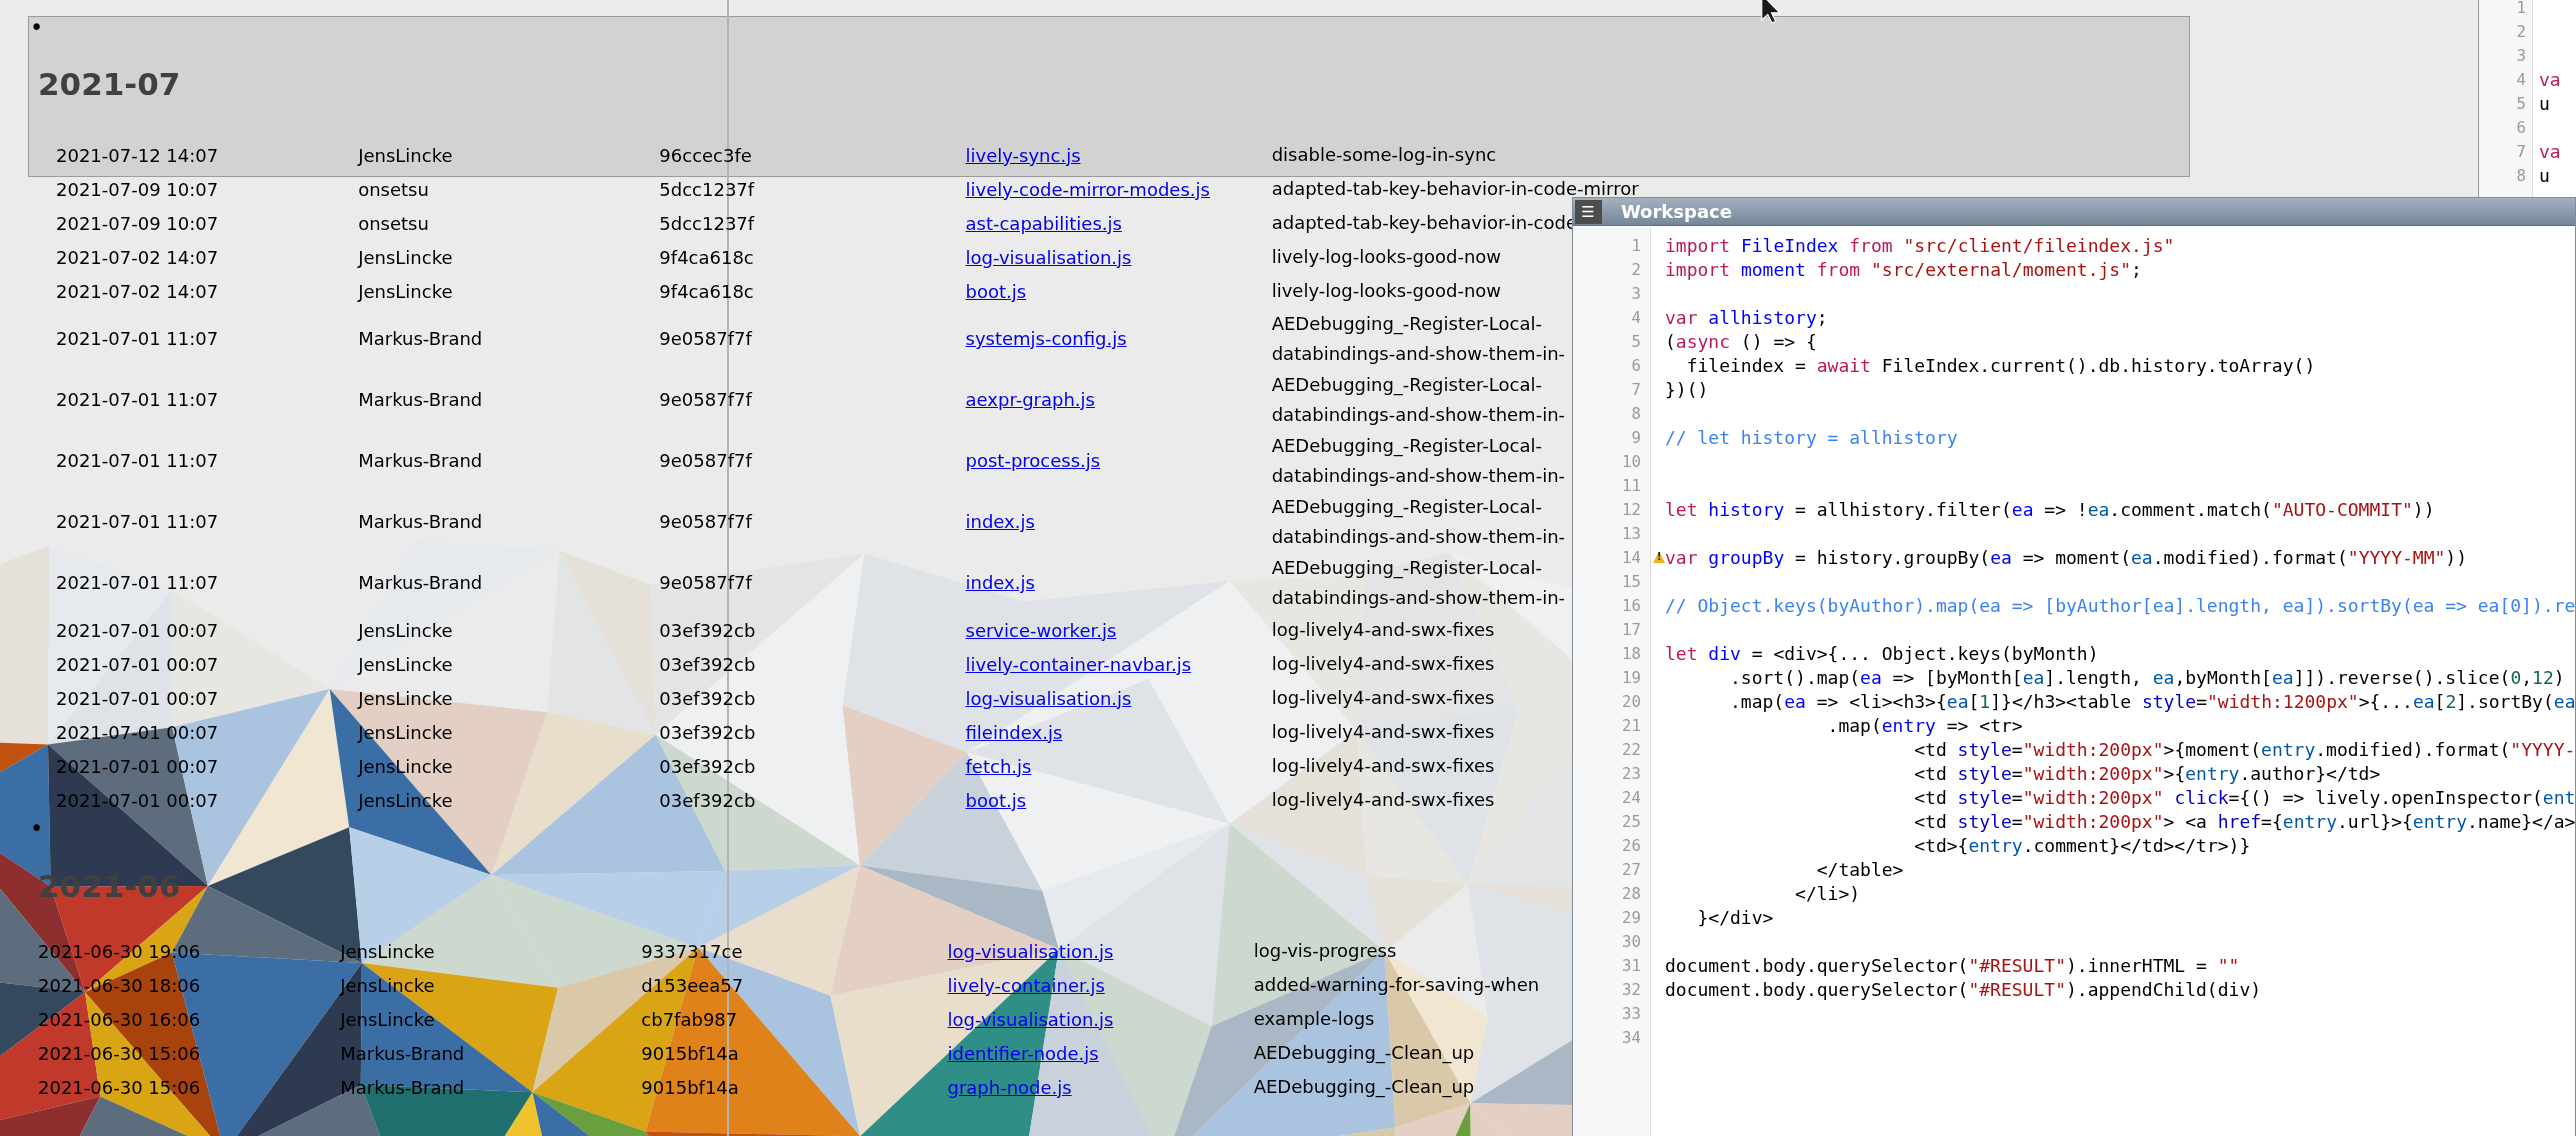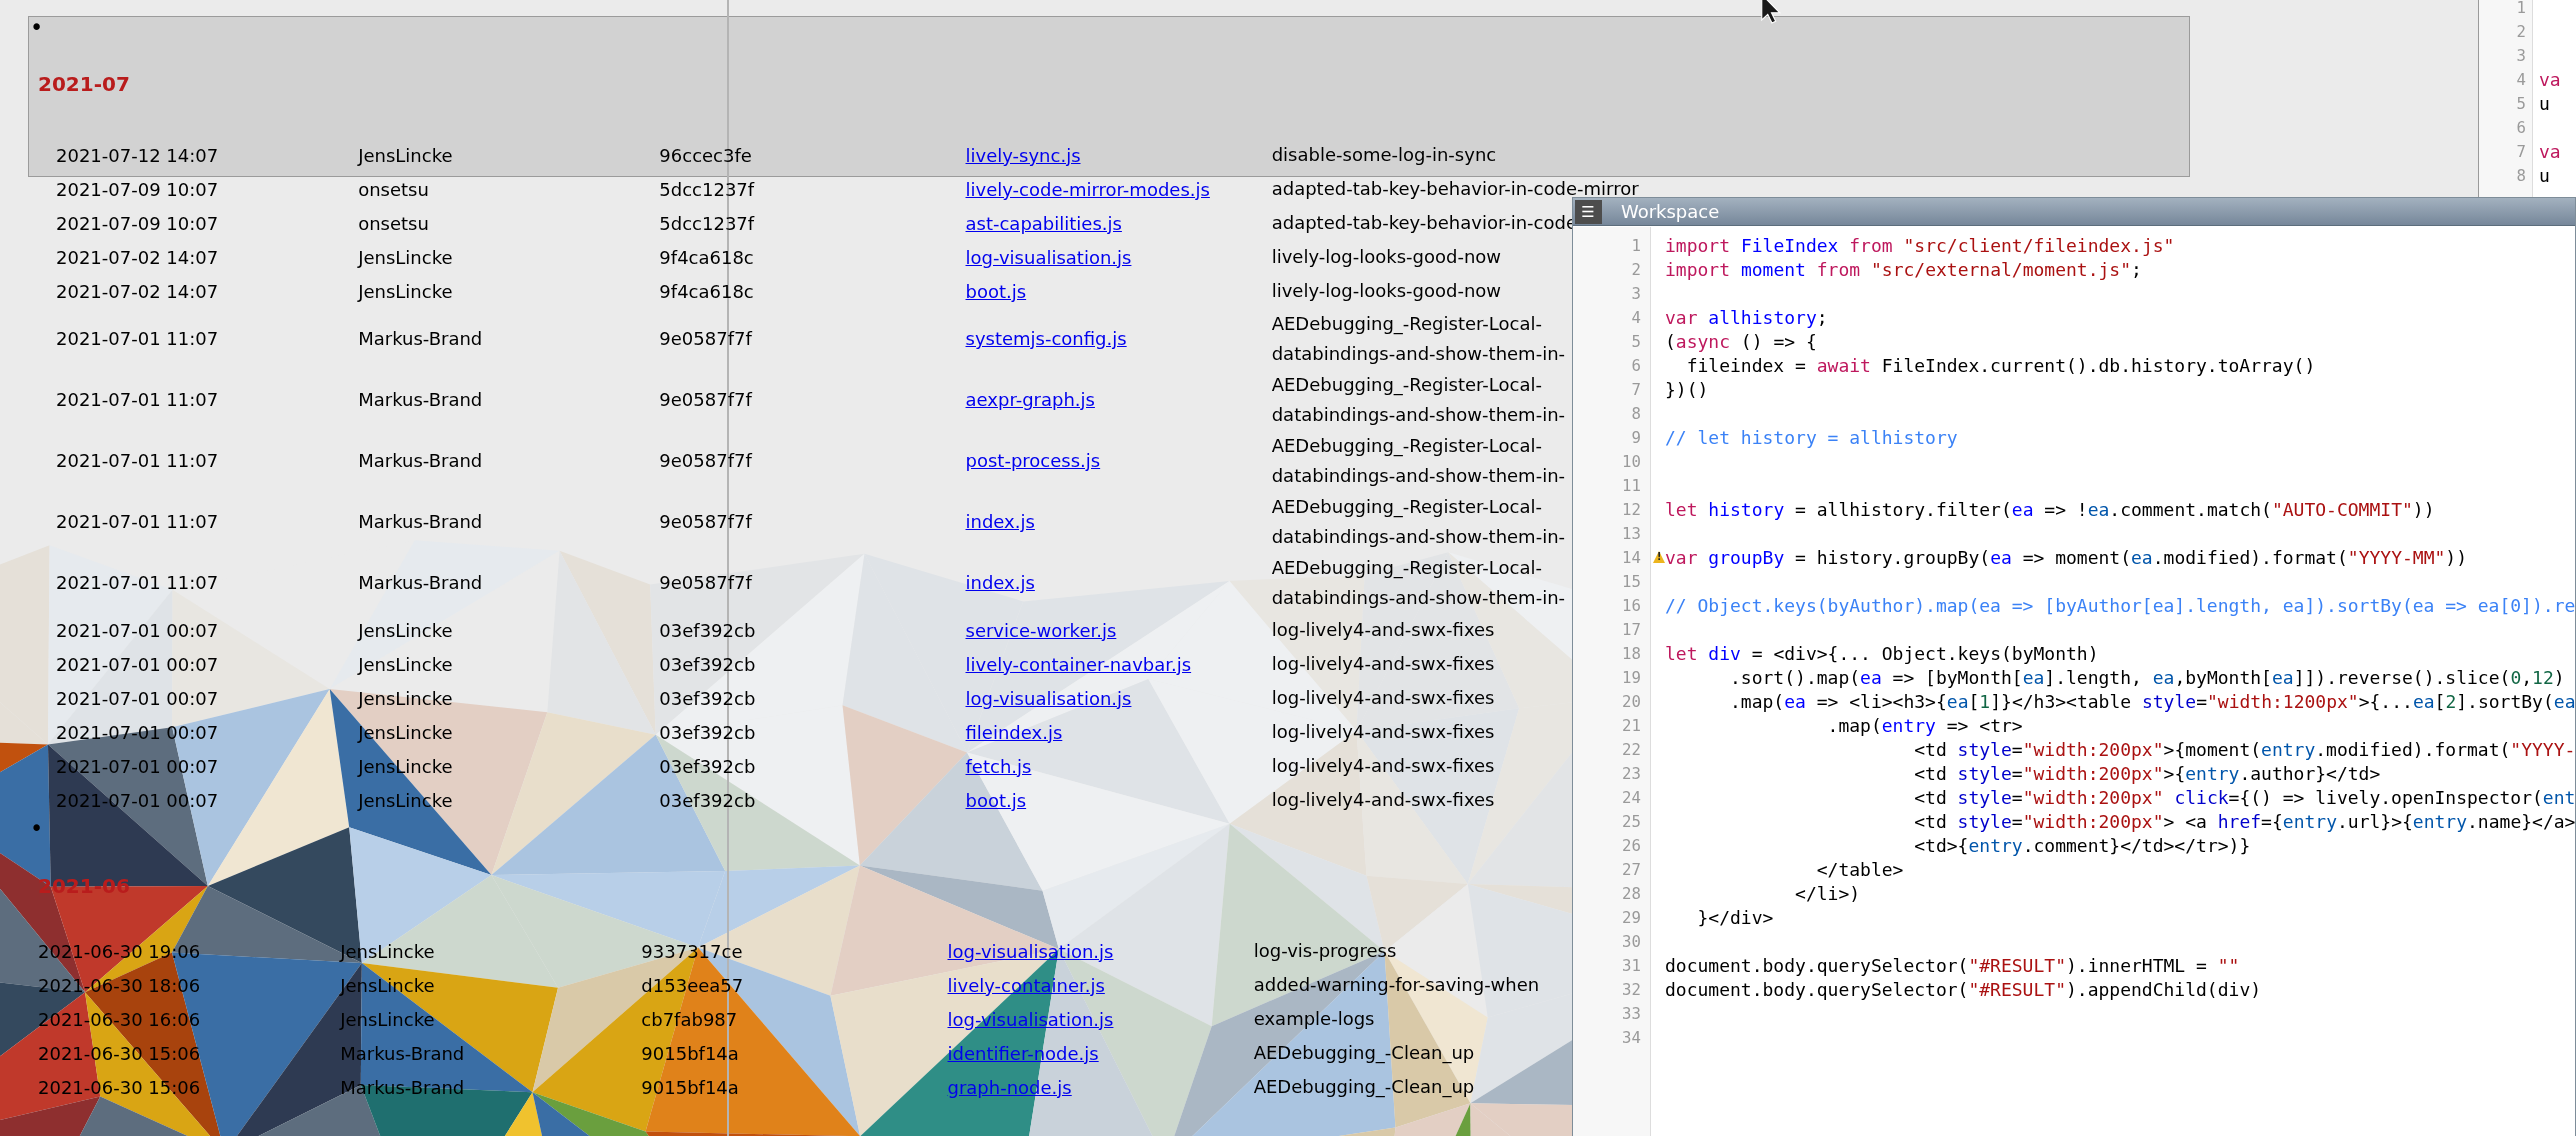--- a/index.html
+++ b/index.html
@@ -5,32 +5,32 @@
   *{margin:0;padding:0;box-sizing:border-box}
   html,body{width:2576px;height:1137px}
   body{position:relative;overflow:hidden;background:#ebebeb;font-family:"DejaVu Sans","Liberation Sans",sans-serif}
 
   #bg-triangles{position:absolute;left:0;top:0;width:2576px;height:1137px;z-index:0}
   #selection-box{position:absolute;left:28px;top:16.4px;width:2162px;height:161px;background:#d2d2d2;border:1.5px solid #9b9b9b;z-index:1}
   #vline{position:absolute;left:727px;top:0;width:1.5px;height:1137px;background:#b4b4b4;z-index:2}
 
   #history{position:absolute;left:0;top:0;width:2190px;height:1137px;z-index:3}
   .bullet{position:absolute;font-size:22.4px;line-height:22.4px;color:#000}
-  .month-h3{position:absolute;font-size:20px;line-height:30px;font-weight:bold;color:#b91c1c}
+  .month-h3{position:absolute;font-size:31px;line-height:30px;font-weight:bold;color:#404040}
   .month-table{position:absolute;border-collapse:collapse;table-layout:fixed;width:1679px}
   .month-table td{font-size:18px;color:#000;vertical-align:middle;padding:0;white-space:nowrap;overflow:visible}
   tr.single{height:34px}
   tr.double{height:61px}
   .c-line{line-height:30px;white-space:nowrap}
   a.flink{color:#0000ee;text-decoration:underline;cursor:pointer}
 
   #workspace{position:absolute;left:1572px;top:197px;width:1004px;height:940px;background:#fff;border:0.7px solid #7e8d99;z-index:5}
   .titlebar{position:absolute;left:0;top:0;right:0;height:28px;background:linear-gradient(180deg,#a3b1bf,#76879a);border-bottom:0.7px solid #5c6d7c;display:flex;align-items:center}
   .menu-btn{width:27px;height:24px;margin-left:1.5px;background:#4d4d4d;color:#fff;display:flex;align-items:center;justify-content:center;font-size:15px;cursor:pointer}
-  .wtitle{color:#fff;font-weight:normal;font-size:18px;margin-left:19.4px}
+  .wtitle{color:#fff;font-weight:bold;font-size:18px;margin-left:19.4px}
   .editor{position:absolute;left:0;top:29px;right:0;bottom:0;overflow:hidden;font-family:"DejaVu Sans Mono","Liberation Mono",monospace}
   .gutter{position:absolute;left:0;top:0;bottom:0;width:78px;background:#f7f7f7;border-right:0.7px solid #ddd;padding-top:6.7px}
   .gutter .gl{position:relative;height:24px;line-height:24px;text-align:right;padding-right:9px;color:#9a9a9a;font-size:15.7px}
   .codearea{position:absolute;left:78px;top:0;right:0;bottom:0;padding:6.7px 0 0 14px}
   .cl{height:24px;line-height:24px;font-size:18px;white-space:pre;color:#000}
 
   .kw{color:#be185d}.def{color:#0000ff}.loc{color:#0055aa}.str{color:#aa1111}
   .com{color:#3b82f6}.tag{color:#000000}.attr{color:#0000cc}.num{color:#116644}.pl{color:#000}
 
   .warn{position:absolute;right:-15px;top:5.2px;width:0;height:0;border-left:6.7px solid transparent;border-right:6.7px solid transparent;border-bottom:12px solid #edb51e;overflow:visible}

